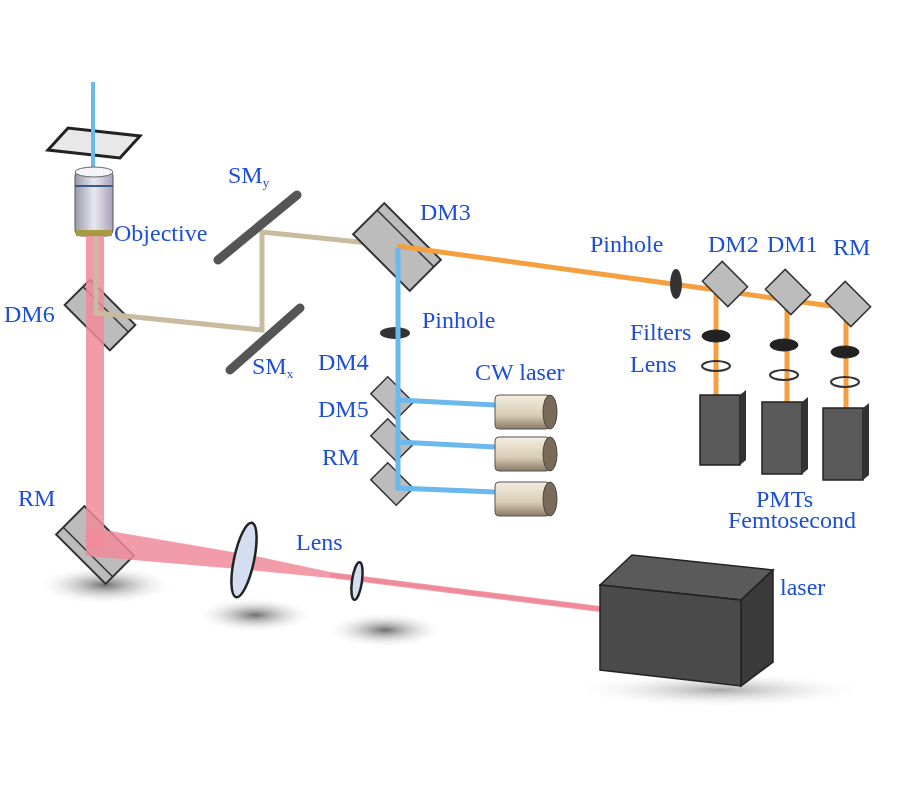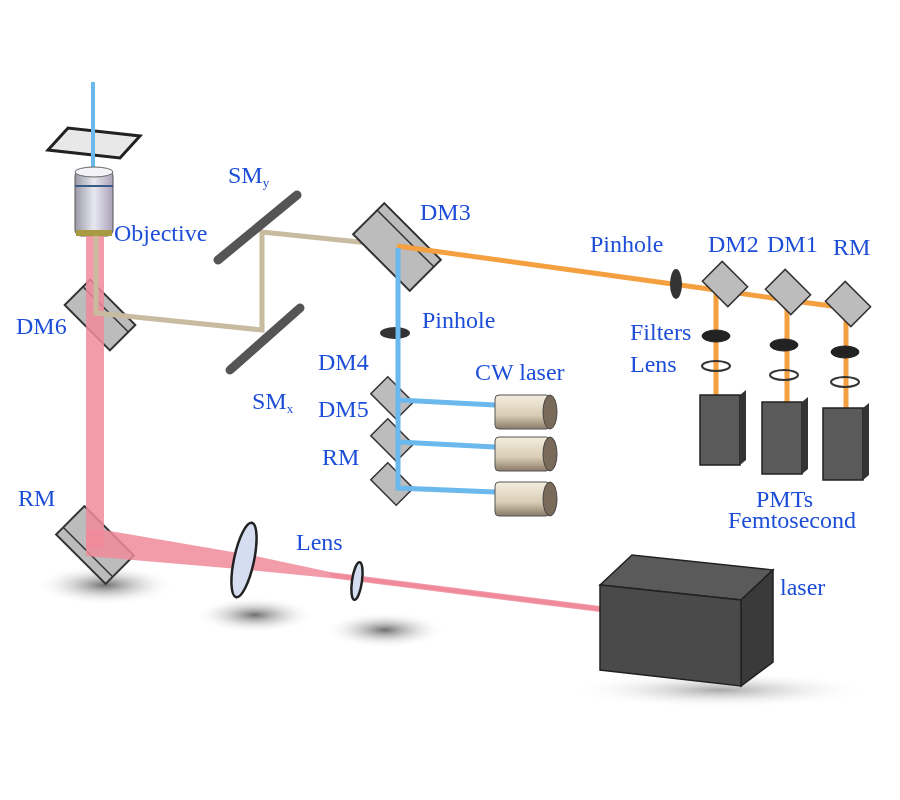--- a/index.html
+++ b/index.html
@@ -150,27 +150,27 @@
     <ellipse cx="550" cy="454" rx="7" ry="17" fill="#7a6a5a" stroke="#444"></ellipse>
   </g>
   <g>
     <rect x="495" y="482" width="55" height="34" rx="4" fill="url(#cwGrad)" stroke="#555"></rect>
     <ellipse cx="550" cy="499" rx="7" ry="17" fill="#7a6a5a" stroke="#444"></ellipse>
   </g>
 </svg>
 
 <div class="lbl" style="left:114px;top:205px;margin-top:16px;">Objective</div>
 <div class="lbl" style="left:228px;top:163px;"><span>SM</span><sub>y</sub></div>
-<div class="lbl" style="left:252px;top:389px;"><span>SM</span><sub>x</sub></div>
+<div class="lbl" style="left:252px;top:354px;"><span>SM</span><sub>x</sub></div>
 <div class="lbl" style="left:420px;top:200px;">DM3</div>
 <div class="lbl" style="left:590px;top:232px;">Pinhole</div>
 <div class="lbl" style="left:708px;top:232px;">DM2</div>
 <div class="lbl" style="left:739px;top:232px;margin-left:28px;">DM1</div>
 <div class="lbl" style="left:833px;top:235px;">RM</div>
-<div class="lbl" style="left:4px;top:314px;margin-left:12px;">DM6</div>
+<div class="lbl" style="left:4px;top:302px;">DM6</div>
 <div class="lbl" style="left:422px;top:308px;">Pinhole</div>
 <div class="lbl" style="left:630px;top:320px;">Filters</div>
 <div class="lbl" style="left:630px;top:352px;">Lens</div>
 <div class="lbl" style="left:318px;top:350px;">DM4</div>
 <div class="lbl" style="left:475px;top:360px;">CW laser</div>
 <div class="lbl" style="left:318px;top:397px;text-align:center;">DM5</div>
 <div class="lbl" style="left:322px;top:445px;">RM</div>
 <div class="lbl" style="left:756px;top:487px;">PMTs</div>
 <div class="lbl" style="left:18px;top:486px;">RM</div>
 <div class="lbl" style="left:296px;top:530px;">Lens</div>

